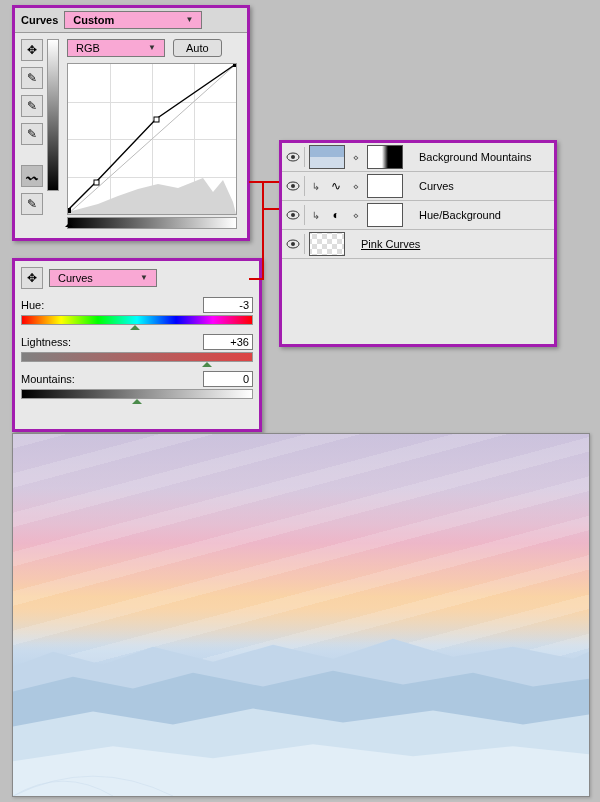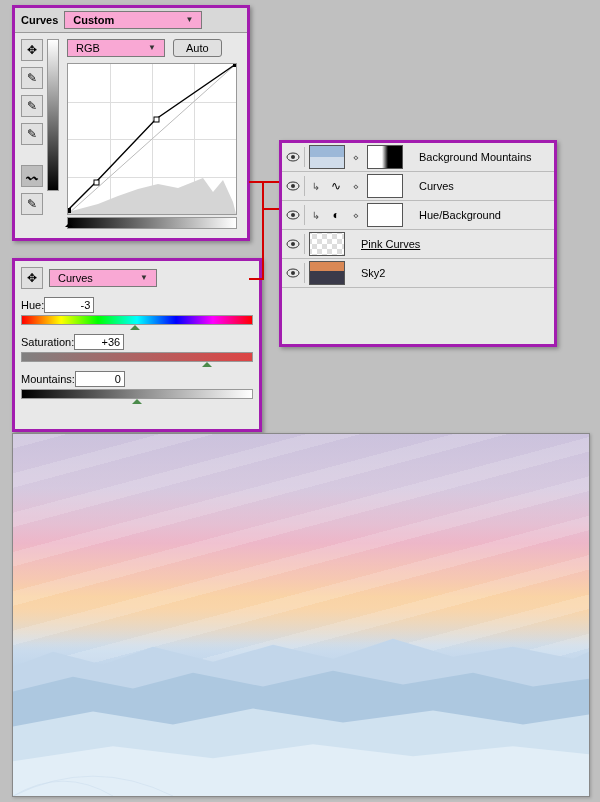--- a/index.html
+++ b/index.html
@@ -24,21 +24,21 @@
 .grid-h{height:1px;width:100%}
 .diag{position:absolute;width:100%;height:100%;left:0;top:0}
 .histo{position:absolute;bottom:0;left:0;width:100%;height:40px;fill:#d0d0d0}
 .gradH{height:10px;width:168px;margin-top:2px;background:linear-gradient(90deg,#000,#fff);border:1px solid #999;position:relative}
 .gradH::before{content:'';position:absolute;left:-3px;top:1px;width:0;height:0;border:4px solid transparent;border-bottom-color:#000}
 .gradV{width:10px;height:150px;background:linear-gradient(180deg,#fff,#000);border:1px solid #999;margin-right:4px}
 
 
 #huesat{left:12px;top:258px;width:232px;height:156px;padding:6px}
 .hs-top{display:flex;align-items:center;gap:6px;margin-bottom:8px}
-.row{display:flex;align-items:center;margin-bottom:2px}
+.row{display:flex;justify-content:space-between;align-items:center;margin-bottom:2px}
 .numfield{background:#fff;border:1px solid #7a7a7a;width:42px;text-align:right;padding:1px 3px;font-size:11px}
 .slider{height:13px;position:relative;margin-bottom:6px}
 .track{height:8px;border:1px solid #999}
 .thumb{position:absolute;top:5px;width:0;height:0;border:5px solid transparent;border-bottom-color:#4a8a4a;transform:translateX(-50%)}
 #s-hue .track{background:linear-gradient(90deg,#f00,#ff0 17%,#0f0 33%,#0ff 50%,#00f 67%,#f0f 83%,#f00)}
 #s-sat .track{background:linear-gradient(90deg,#808080,#d44)}
 #s-lig .track{background:linear-gradient(90deg,#000,#888 50%,#fff)}
 
 
 #layers{left:279px;top:140px;width:272px;height:201px}
@@ -134,21 +134,21 @@
  </div>
  <div class="row">
       <span>Hue:</span>
       <span class="numfield">-3</span>
     </div>
  <div id="s-hue" class="slider">
       <div class="track"></div>
       <div class="thumb" style="left:49%"></div>
     </div>
  <div class="row">
-      <span>Saturation:</span>
+      <span>Lightness:</span>
       <span class="numfield">+36</span>
     </div>
  <div id="s-sat" class="slider">
       <div class="track"></div>
       <div class="thumb" style="left:80%"></div>
     </div>
  <div class="row">
       <span>Mountains:</span>
       <span class="numfield">0</span>
     </div>
@@ -208,31 +208,20 @@
     <div class="lrow">
       <div class="eye">
         <svg viewBox="0 0 14 10">
           <ellipse cx="7" cy="5" rx="6" ry="4" fill="none" stroke="#333" stroke-width="1"></ellipse>
           <circle cx="7" cy="5" r="2" fill="#333"></circle>
         </svg>
       </div>
       <div class="sep"></div>
       <div class="thumb-img" style="background:repeating-conic-gradient(#ddd 0 25%,#fff 0 50%) 50%/10px 10px"></div>
       <span class="lname u">Pink Curves</span>
-    </div>
-    <div class="lrow">
-      <div class="eye">
-        <svg viewBox="0 0 14 10">
-          <ellipse cx="7" cy="5" rx="6" ry="4" fill="none" stroke="#333" stroke-width="1"></ellipse>
-          <circle cx="7" cy="5" r="2" fill="#333"></circle>
-        </svg>
-      </div>
-      <div class="sep"></div>
-      <div class="thumb-img" style="background:linear-gradient(180deg,#d98855 40%,#3a3a4a 40%)"></div>
-      <span class="lname">Sky2</span>
     </div>
   </div>
 
 
 <div class="conn" style="left:249px;top:181px;width:30px;height:2px"></div>
 <div class="conn" style="left:262px;top:181px;width:2px;height:98px"></div>
 <div class="conn" style="left:249px;top:278px;width:15px;height:2px"></div>
 <div class="conn" style="left:262px;top:208px;width:17px;height:2px"></div>
 
 

